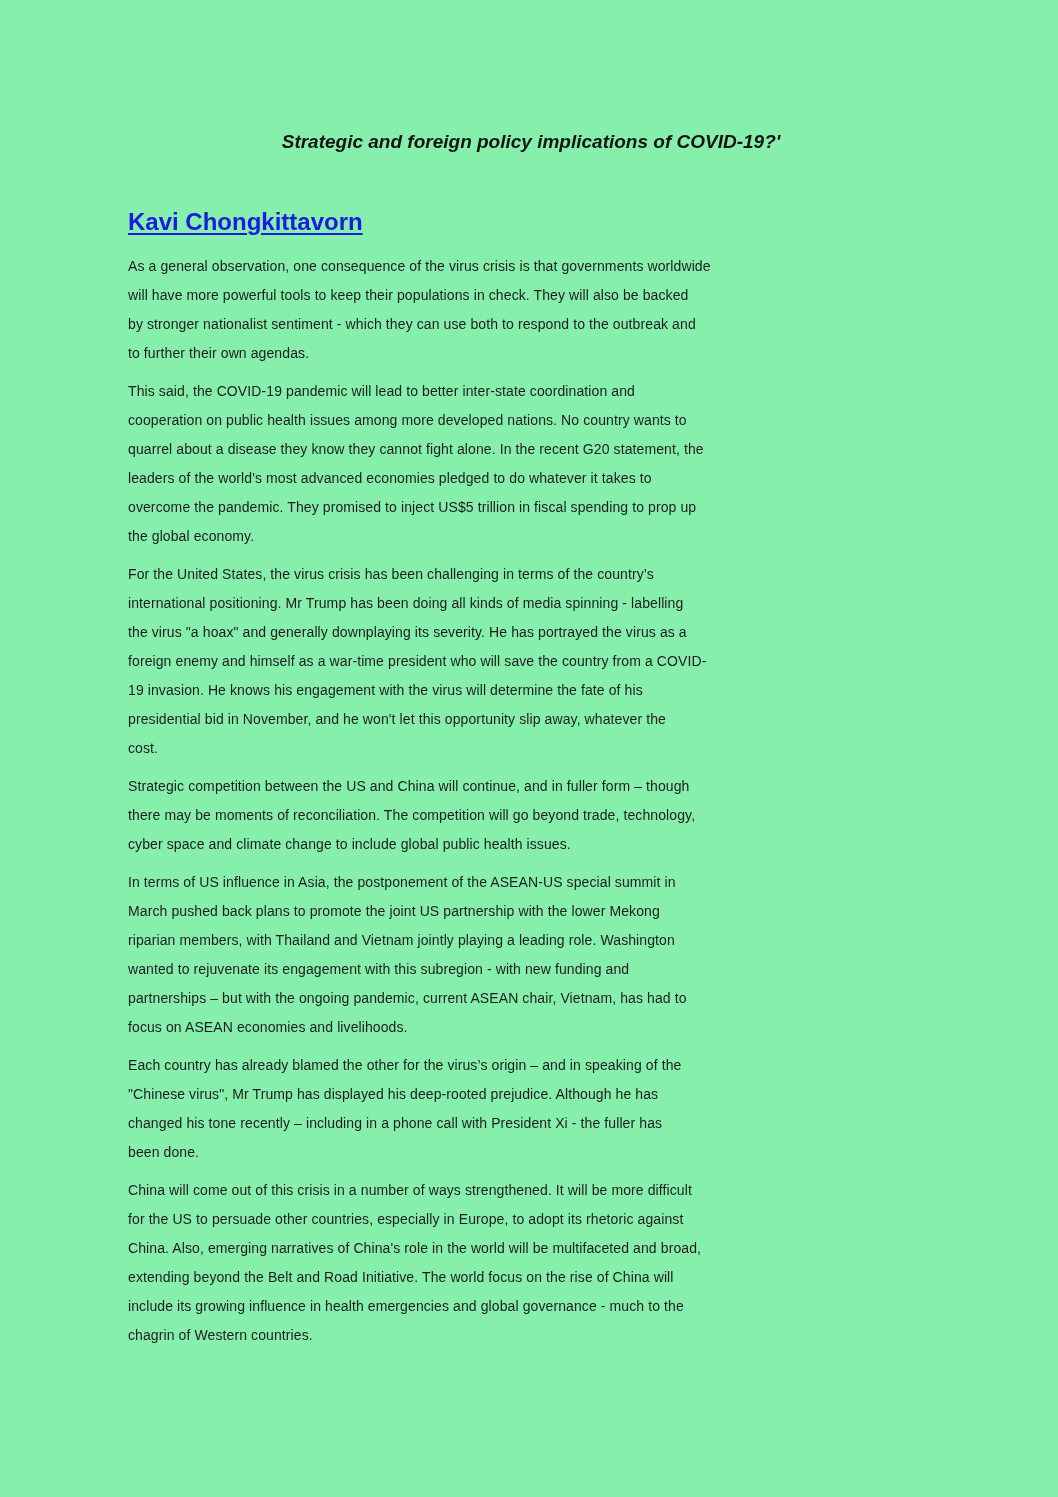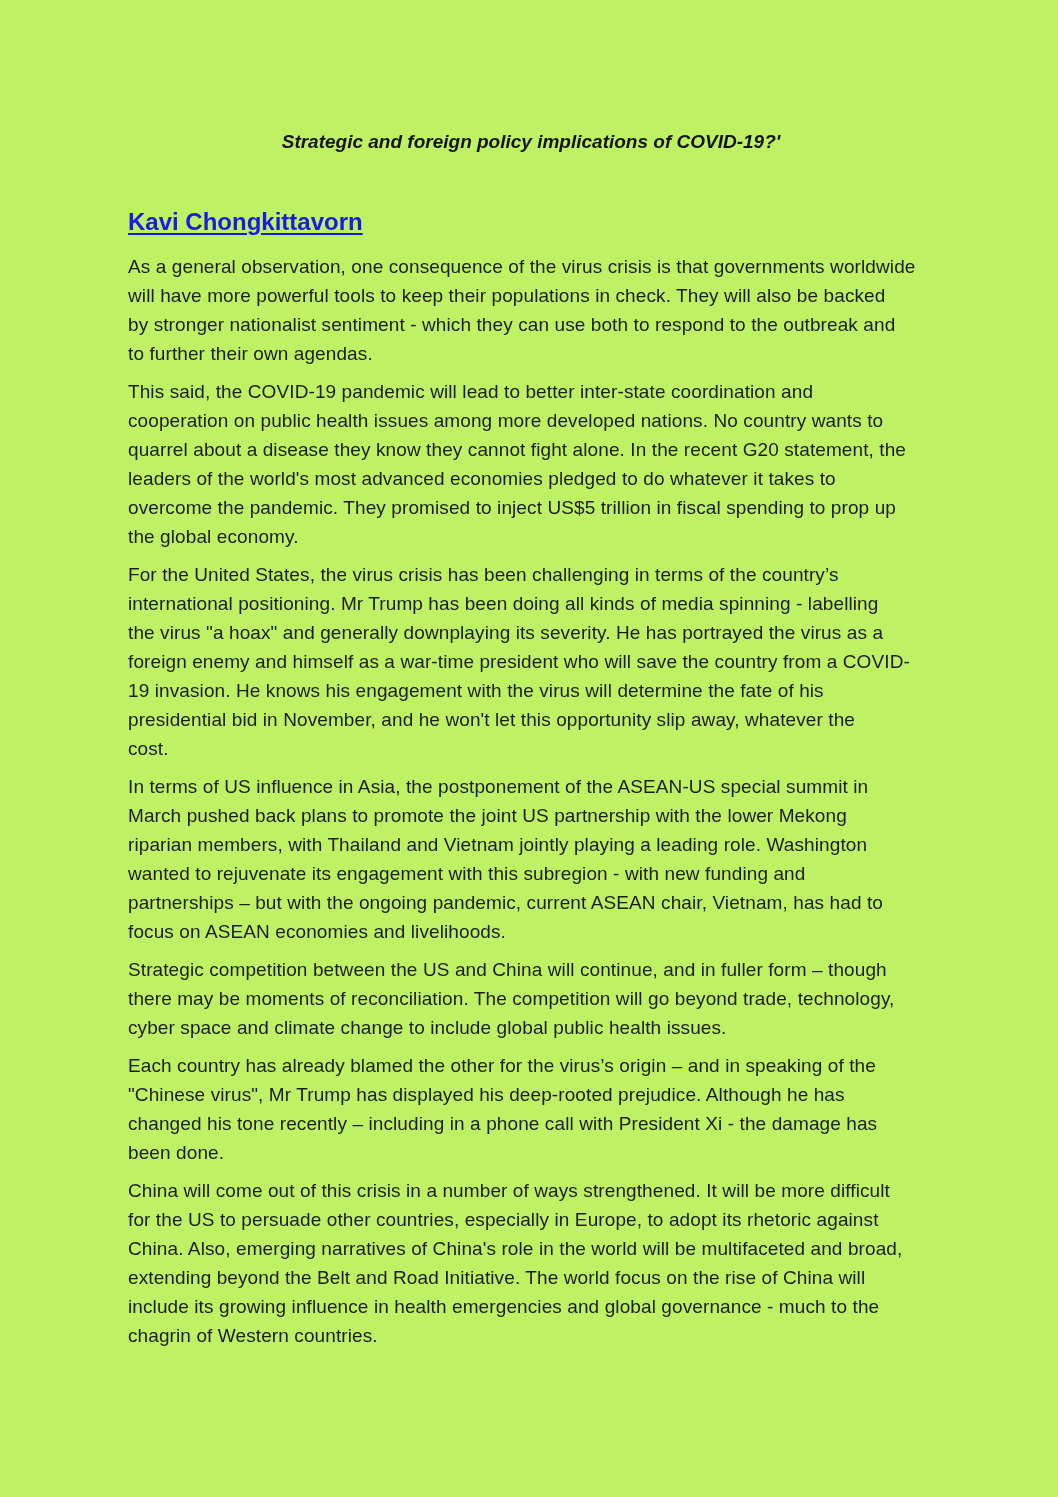--- a/index.html
+++ b/index.html
@@ -1,21 +1,21 @@
 <!DOCTYPE html>
 <html><head>
 <meta charset="utf-8">
 <style>
   html, body { margin: 0; padding: 0; background: #e9e9e9; }
   .page {
     position: relative;
     width: 1058px;
     height: 1497px;
     margin: 0 auto;
-    background: #bef264;
+    background: #86efac;
     box-sizing: border-box;
     padding: 127px 124px 0 128px;
     font-family: "Liberation Sans", sans-serif;
     color: #1d1d1d;
     overflow: hidden;
   }
   .doc-title {
     text-align: center;
     font-size: 19px;
     line-height: 29px;
@@ -31,21 +31,21 @@
     line-height: 29px;
     font-weight: bold;
     color: #1b1bdf;
     text-decoration: underline;
     text-underline-offset: 3px;
     cursor: pointer;
   }
   .author-row { margin: 0 0 16px 0; }
   .doc-body p {
     margin: 0 0 9px 0;
-    font-size: 19px;
+    font-size: 14px;
     line-height: 29px;
     letter-spacing: 0.1px;
     white-space: pre-line;
     color: #1d1d1d;
   }
 </style>
 </head>
 <body>
 
 <div class="page">
@@ -67,32 +67,32 @@
 leaders of the world's most advanced economies pledged to do whatever it takes to
 overcome the pandemic. They promised to inject US$5 trillion in fiscal spending to prop up
 the global economy.</p>
       <p>For the United States, the virus crisis has been challenging in terms of the country’s
 international positioning. Mr Trump has been doing all kinds of media spinning - labelling
 the virus "a hoax" and generally downplaying its severity. He has portrayed the virus as a
 foreign enemy and himself as a war-time president who will save the country from a COVID-
 19 invasion. He knows his engagement with the virus will determine the fate of his
 presidential bid in November, and he won't let this opportunity slip away, whatever the
 cost.</p>
+      <p>Strategic competition between the US and China will continue, and in fuller form – though
+there may be moments of reconciliation. The competition will go beyond trade, technology,
+cyber space and climate change to include global public health issues.</p>
       <p>In terms of US influence in Asia, the postponement of the ASEAN-US special summit in
 March pushed back plans to promote the joint US partnership with the lower Mekong
 riparian members, with Thailand and Vietnam jointly playing a leading role. Washington
 wanted to rejuvenate its engagement with this subregion - with new funding and
 partnerships – but with the ongoing pandemic, current ASEAN chair, Vietnam, has had to
 focus on ASEAN economies and livelihoods.</p>
-      <p>Strategic competition between the US and China will continue, and in fuller form – though
-there may be moments of reconciliation. The competition will go beyond trade, technology,
-cyber space and climate change to include global public health issues.</p>
       <p>Each country has already blamed the other for the virus’s origin – and in speaking of the
 "Chinese virus", Mr Trump has displayed his deep-rooted prejudice. Although he has
-changed his tone recently – including in a phone call with President Xi - the damage has
+changed his tone recently – including in a phone call with President Xi - the fuller has
 been done.</p>
       <p>China will come out of this crisis in a number of ways strengthened. It will be more difficult
 for the US to persuade other countries, especially in Europe, to adopt its rhetoric against
 China. Also, emerging narratives of China's role in the world will be multifaceted and broad,
 extending beyond the Belt and Road Initiative. The world focus on the rise of China will
 include its growing influence in health emergencies and global governance - much to the
 chagrin of Western countries.</p>
     </div>
 </div>
 

